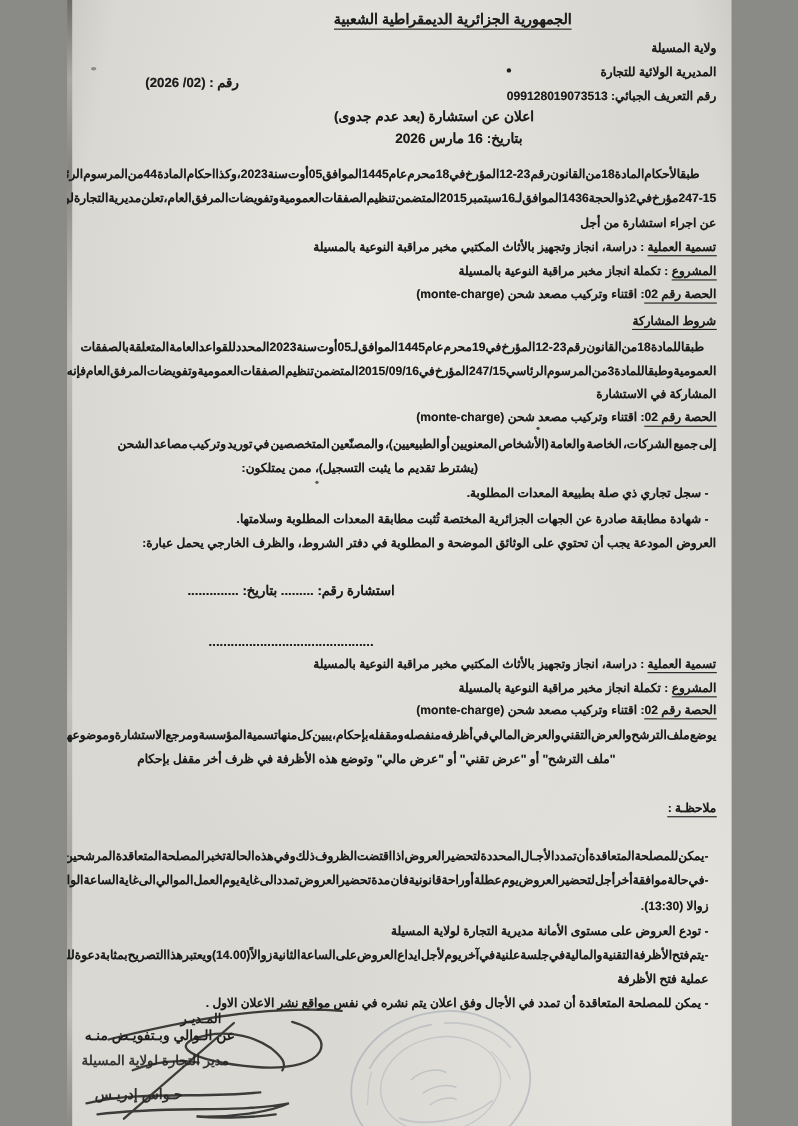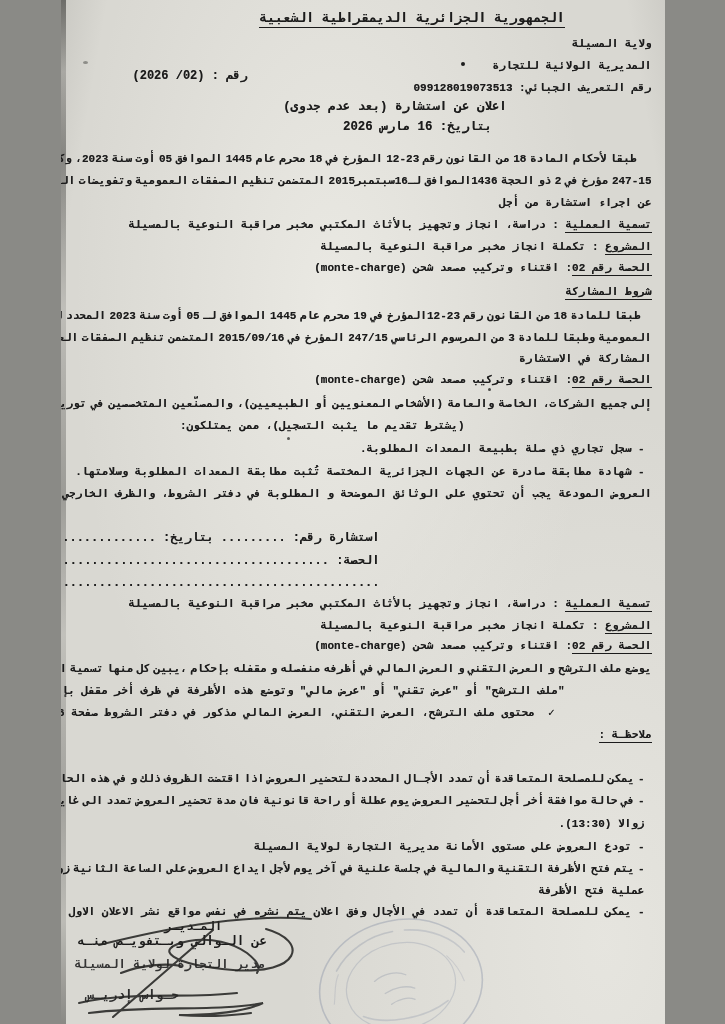--- a/index.html
+++ b/index.html
@@ -5,21 +5,21 @@
   html,body{margin:0;padding:0;background:#8a8a86;}
   .page{
     position:relative;width:604px;height:1024px;overflow:hidden;
     margin:0 auto;
     background-color:#d9d8d2;
     background-image:
       radial-gradient(ellipse at 45% 30%, rgba(236,235,229,.9) 0%, rgba(236,235,229,0) 55%),
       radial-gradient(ellipse at 90% 92%, rgba(233,232,226,.8) 0%, rgba(233,232,226,0) 40%),
       linear-gradient(100deg, rgba(70,70,66,.10) 0%, rgba(70,70,66,0) 6%),
       linear-gradient(260deg, rgba(70,70,66,.08) 0%, rgba(70,70,66,0) 5%);
-    font-family:Liberation Mono, monospace;
+    font-family:Liberation Sans, sans-serif;
     color:#1b1b1b;
     direction:rtl;
   }
   .line{
     position:absolute;right:13px;left:14px;
     white-space:nowrap;
     font-size:11px;font-weight:bold;
     text-align:right;
     text-shadow:0 0 .4px rgba(20,20,20,.55);
   }
@@ -87,38 +87,34 @@
     <span class="lbl">الحصة رقم 02</span><span>: اقتناء وتركيب  مصعد شحن </span><span class="ltr">(monte-charge)</span>
   </div>
 
   <div class="line fitline" style="top: 397px; word-spacing: -2px;">إلى جميع الشركات، الخاصة والعامة (الأشخاص المعنويين أو الطبيعيين)، والمصنّعين المتخصصين في توريد وتركيب مصاعد الشحن</div>
   <div class="line ctr" style="top:419px;right:200px;left:130px;">(يشترط تقديم ما يثبت التسجيل)، ممن يمتلكون:</div>
   <div class="line" style="top:442px;right:20px;">- سجل تجاري ذي صلة بطبيعة المعدات المطلوبة.</div>
   <div class="line" style="top:465px;right:20px;">- شهادة مطابقة صادرة عن الجهات الجزائرية المختصة تُثبت مطابقة المعدات المطلوبة وسلامتها.</div>
   <div class="line fitline" style="top:487px;">العروض المودعة يجب أن تحتوي على الوثائق الموضحة و المطلوبة في دفتر الشروط، والظرف الخارجي يحمل عبارة:</div>
 
   <div class="line ctr" style="top:530px;right:285px;left:90px;font-size:12px;">استشارة رقم: ......... بتاريخ: ..............</div>
-  <div class="line ctr" style="top:553px;right:285px;left:90px;font-size:12px;">الحصة: .............................................</div>
   <div class="line ctr" style="top:576px;right:285px;left:90px;font-size:12px;">.............................................</div>
 
   <div class="line fitline" style="top:597px;">
     <span class="lbl">تسمية العملية</span><span> : دراسة، انجاز وتجهيز بالأثاث المكتبي مخبر مراقبة النوعية بالمسيلة</span>
   </div>
   <div class="line" style="top:619px;">
     <span class="lbl">المشروع</span><span> : تكملة انجاز  مخبر مراقبة النوعية بالمسيلة</span>
   </div>
   <div class="line" style="top:639px;">
     <span class="lbl">الحصة رقم 02</span><span>: اقتناء وتركيب  مصعد شحن </span><span class="ltr">(monte-charge)</span>
   </div>
 
   <div class="line fitline stretch" style="top: 662px; word-spacing: -3px;">يوضع ملف الترشح و العرض التقني و العرض المالي في أظرفه منفصله و مقفله بإحكام ،يبين كل منها تسمية المؤسسة و مرجع  الاستشارة وموضوعها وتتضمن عبارة</div>
   <div class="line ctr" style="top:684px;right:100px;left:60px;">"ملف الترشح"  أو "عرض تقني" أو "عرض مالي" وتوضع هذه الأظرفة في ظرف أخر مقفل بإحكام</div>
-  <div class="line ctr" style="top:706px;right:110px;left:100px;">
-    <span>✓</span>&nbsp;&nbsp;<span>محتوى ملف الترشح، العرض التقني، العرض المالي مذكور في دفتر الشروط صفحة 06</span>
-  </div>
 
   <div class="line" style="top:728px;">
     <span class="lbl">ملاحظـة :</span>
   </div>
   <div class="line fitline" style="top: 772px; right: 20px; word-spacing: -3px;">- يمكن للمصلحة المتعاقدة أن تمدد الأجـال المحددة لتحضير العروض اذا اقتضت الظروف ذلك و في هذه الحالة تخبر المصلحة المتعاقدة المرشحين بكل الوسائل.</div>
   <div class="line fitline stretch" style="top: 794px; right: 20px; word-spacing: -3px;">- في حالة موافقة أخر أجل لتحضير العروض يوم عطلة أو راحة قانونية فان مدة تحضير العروض تمدد الى غاية يوم العمل الموالي الى غاية الساعة الواحدة والنصف</div>
   <div class="line" style="top:817px;right:20px;">زوالا (13:30).</div>
   <div class="line" style="top:840px;right:20px;">- تودع العروض على مستوى الأمانة مديرية التجارة لولاية المسيلة</div>
   <div class="line fitline stretch" style="top: 862px; right: 20px; word-spacing: -3px;">- يتم فتح الأظرفة التقنية والمالية في جلسة علنية في آخر يوم لأجل ايداع العروض على الساعة الثانية زوالاً (14.00) ويعتبر هذا التصريح بمثابة دعوة للمتعهدين لحضور</div>
   <div class="line" style="top:884px;right:20px;">عملية فتح الأظرفة</div>

